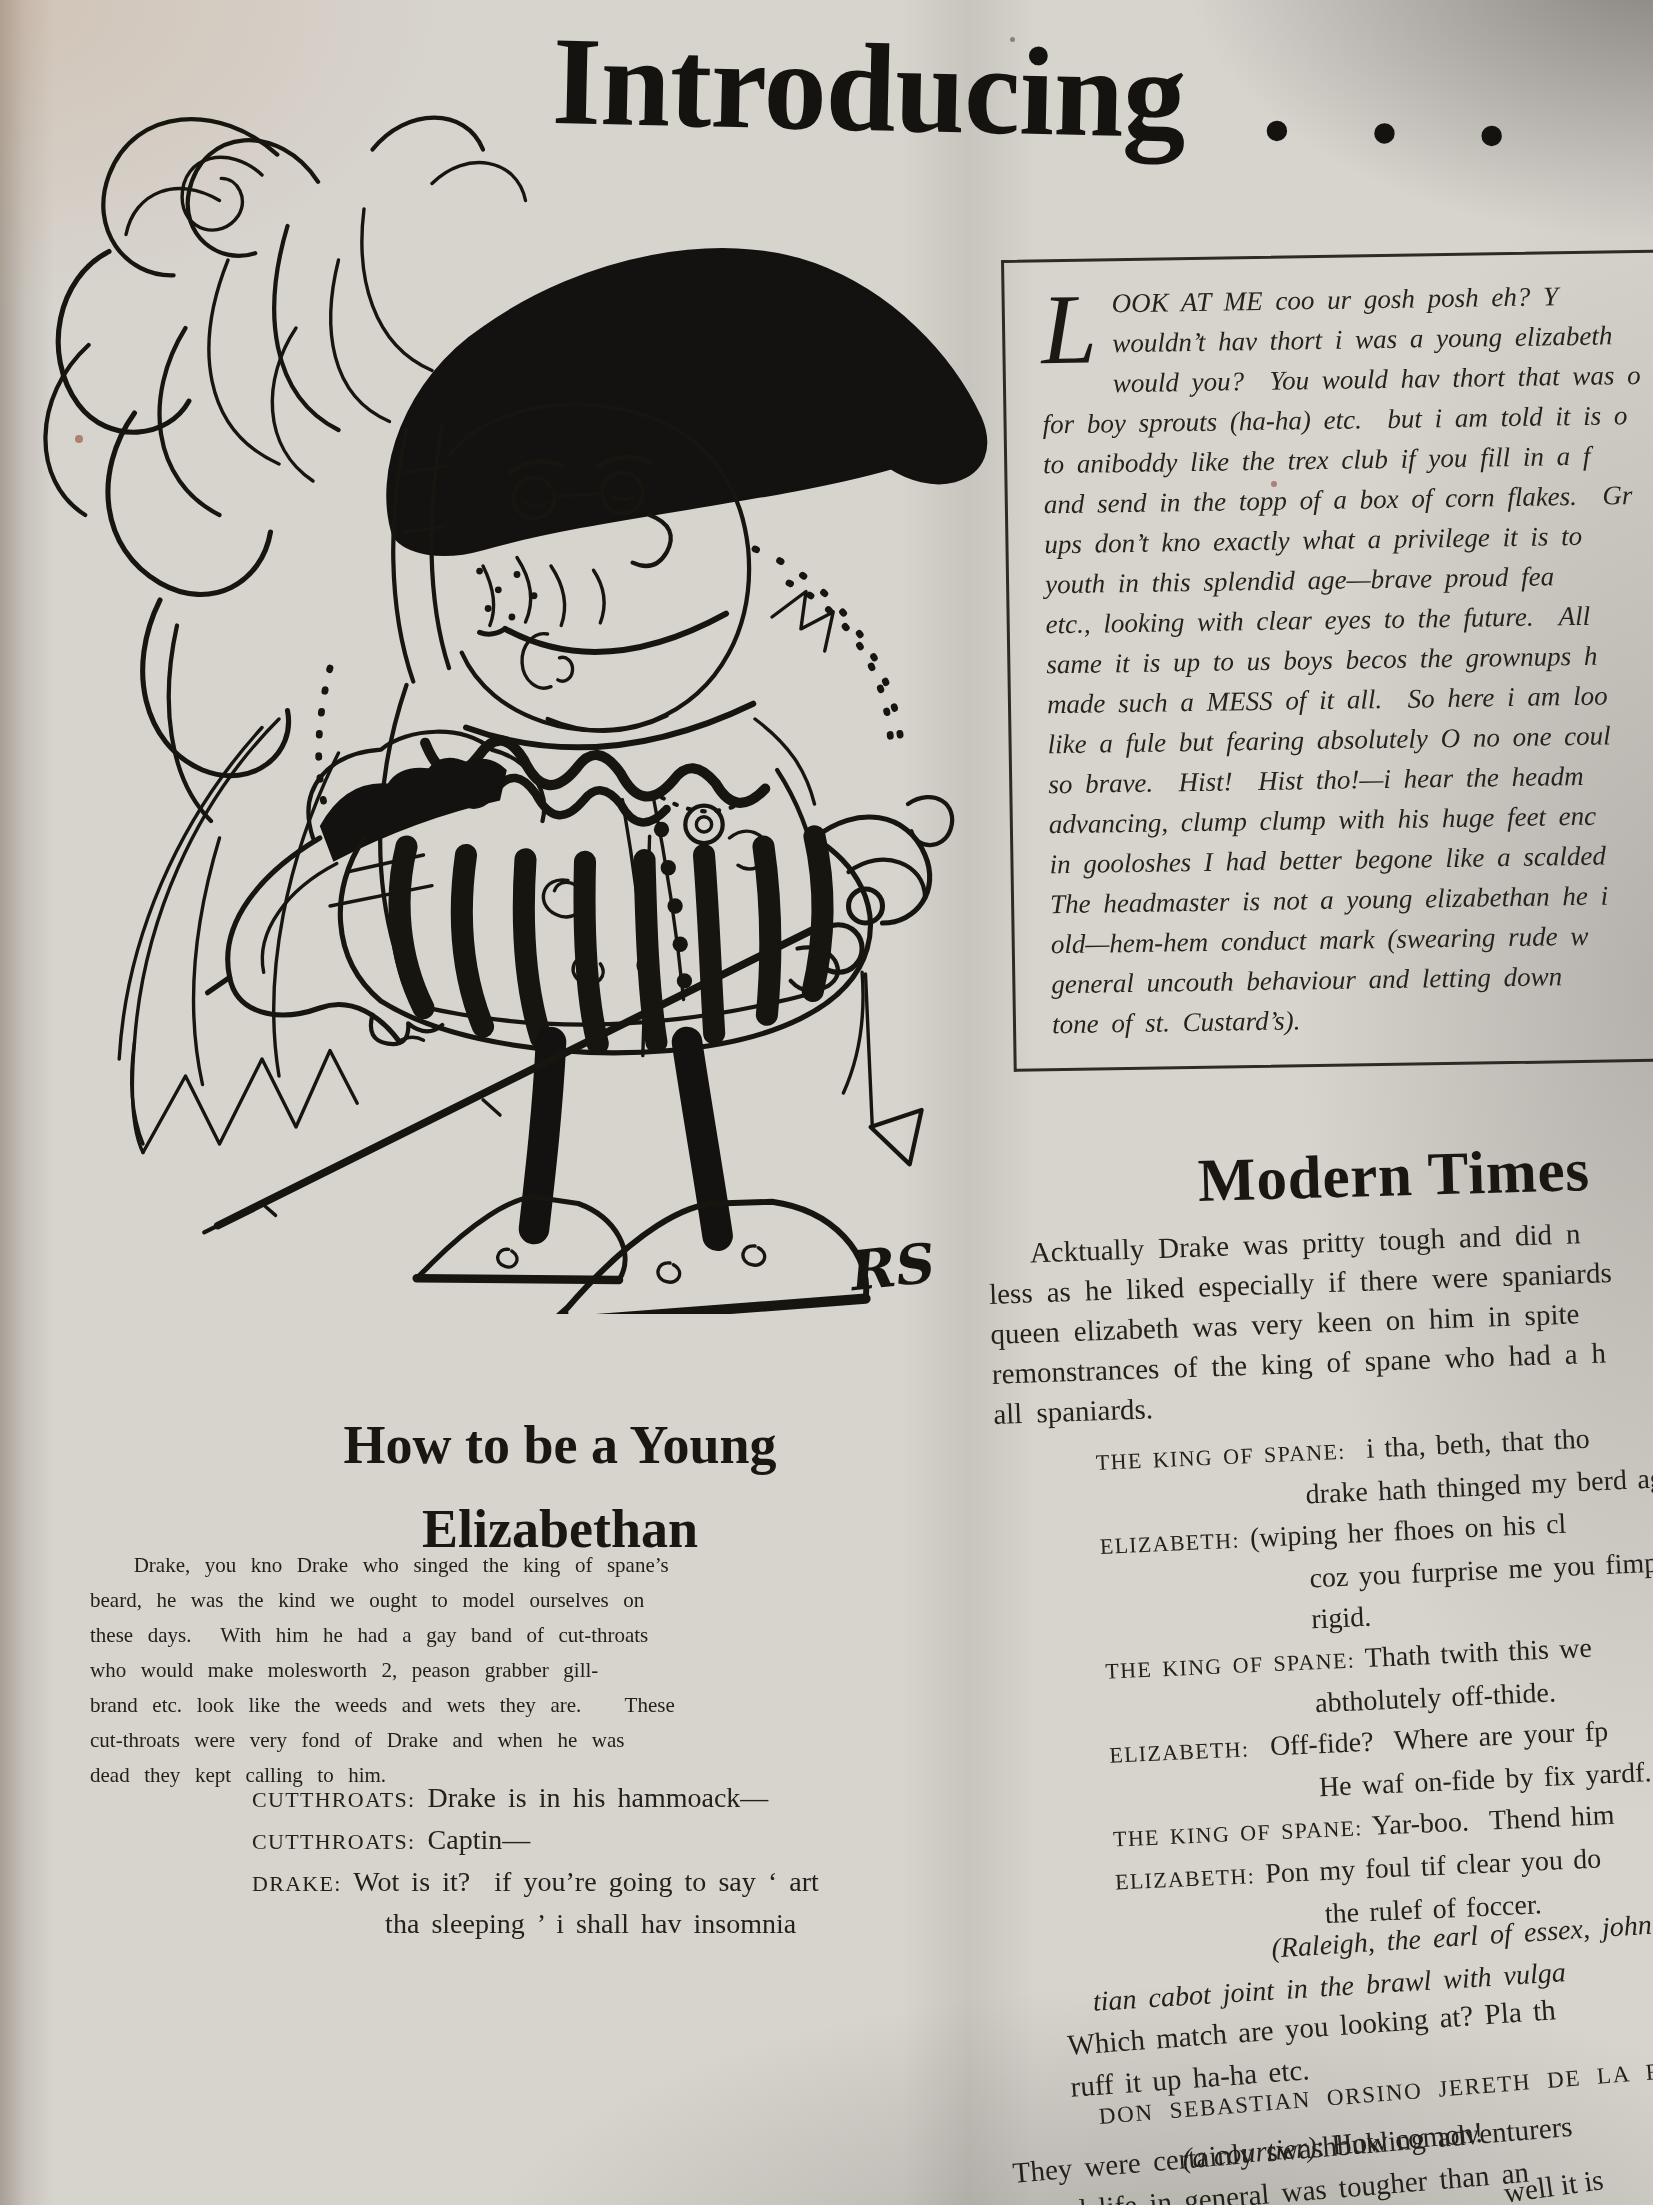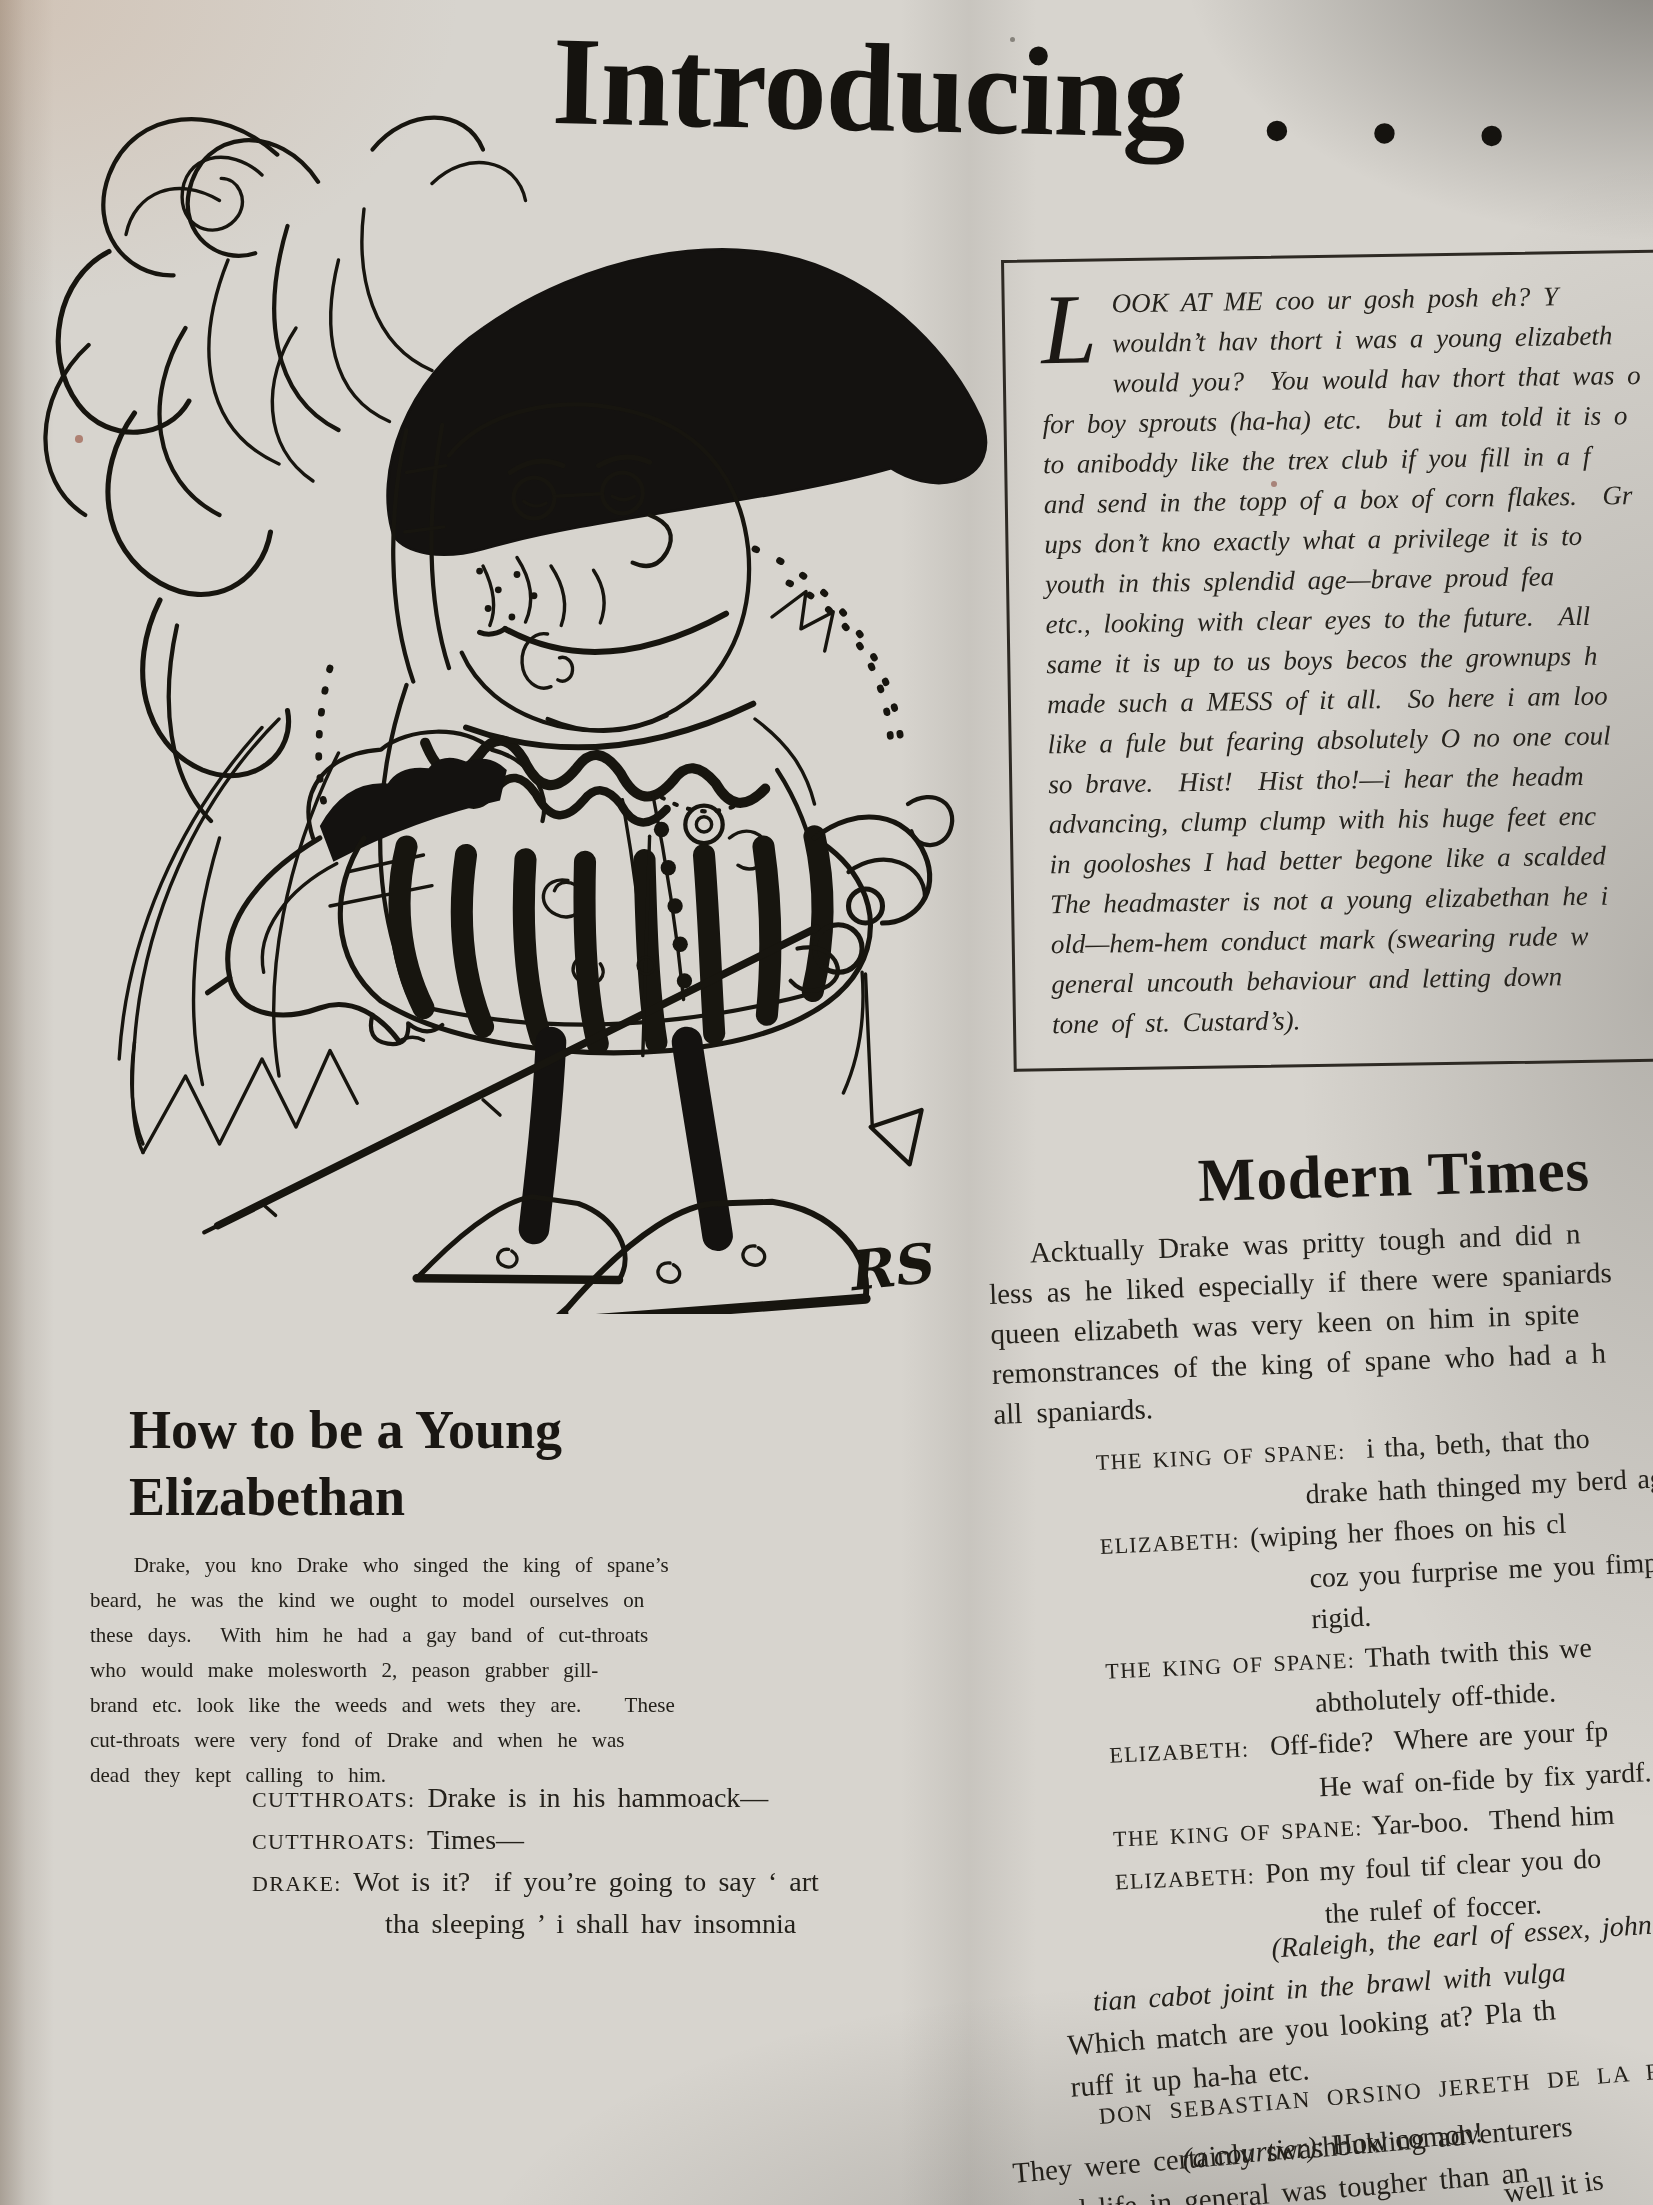--- a/index.html
+++ b/index.html
@@ -78,22 +78,22 @@
   .r-close{
     position:absolute;left:974px;top:2155px;width:799px;
     font-size:29px;line-height:42px;word-spacing:5.1px;
     transform:rotate(-4.8deg);transform-origin:0 0;
   }
   .r-frag{
     position:absolute;left:1502px;top:2177px;font-size:29px;white-space:nowrap;
     transform:rotate(-8deg);transform-origin:0 0;
   }
   .l-head{
-    position:absolute;left:127px;top:1395px;width:850px;margin:2px;
-    font-size:54px;line-height:67px;font-weight:700;color:#1a1713;
+    position:absolute;left:127px;top:1395px;width:850px;margin:8px;
+    text-align:center;font-size:54px;line-height:84px;font-weight:700;color:#1a1713;
     white-space:pre-wrap;
   }
   .l-para{
     position:absolute;left:90px;top:1548px;width:909px;
     font-size:21px;line-height:35px;word-spacing:9.3px;
   }
   .l-dlg{
     position:absolute;left:252px;top:1778px;width:756px;
     font-size:28px;line-height:40px;word-spacing:5.1px;
   }
@@ -344,21 +344,21 @@
   <div class="l-para prewrap">   Drake, you kno Drake who singed the king of spane’s
 beard, he was the kind we ought to model ourselves on
 these days.  With him he had a gay band of cut-throats
 who would make molesworth 2, peason grabber gill-
 brand etc. look like the weeds and wets they are.   These
 cut-throats were very fond of Drake and when he was
 dead they kept calling to him.</div>
 
   <div class="l-dlg">
     <div class="dlg"><span class="spk">CUTTHROATS:</span><span> Drake is in his hammoack—</span></div>
-    <div class="dlg"><span class="spk">CUTTHROATS:</span><span> Times—</span></div>
+    <div class="dlg"><span class="spk">CUTTHROATS:</span><span> Captin—</span></div>
     <div class="dlg"><span class="spk">DRAKE:</span><span> Wot is it?  if you’re going to say ‘ art
            tha sleeping ’ i shall hav insomnia</span></div>
   </div>
 
   <div class="fleck a"></div>
   <div class="fleck b"></div>
   <div class="fleck c"></div>
 
 </div>
 

